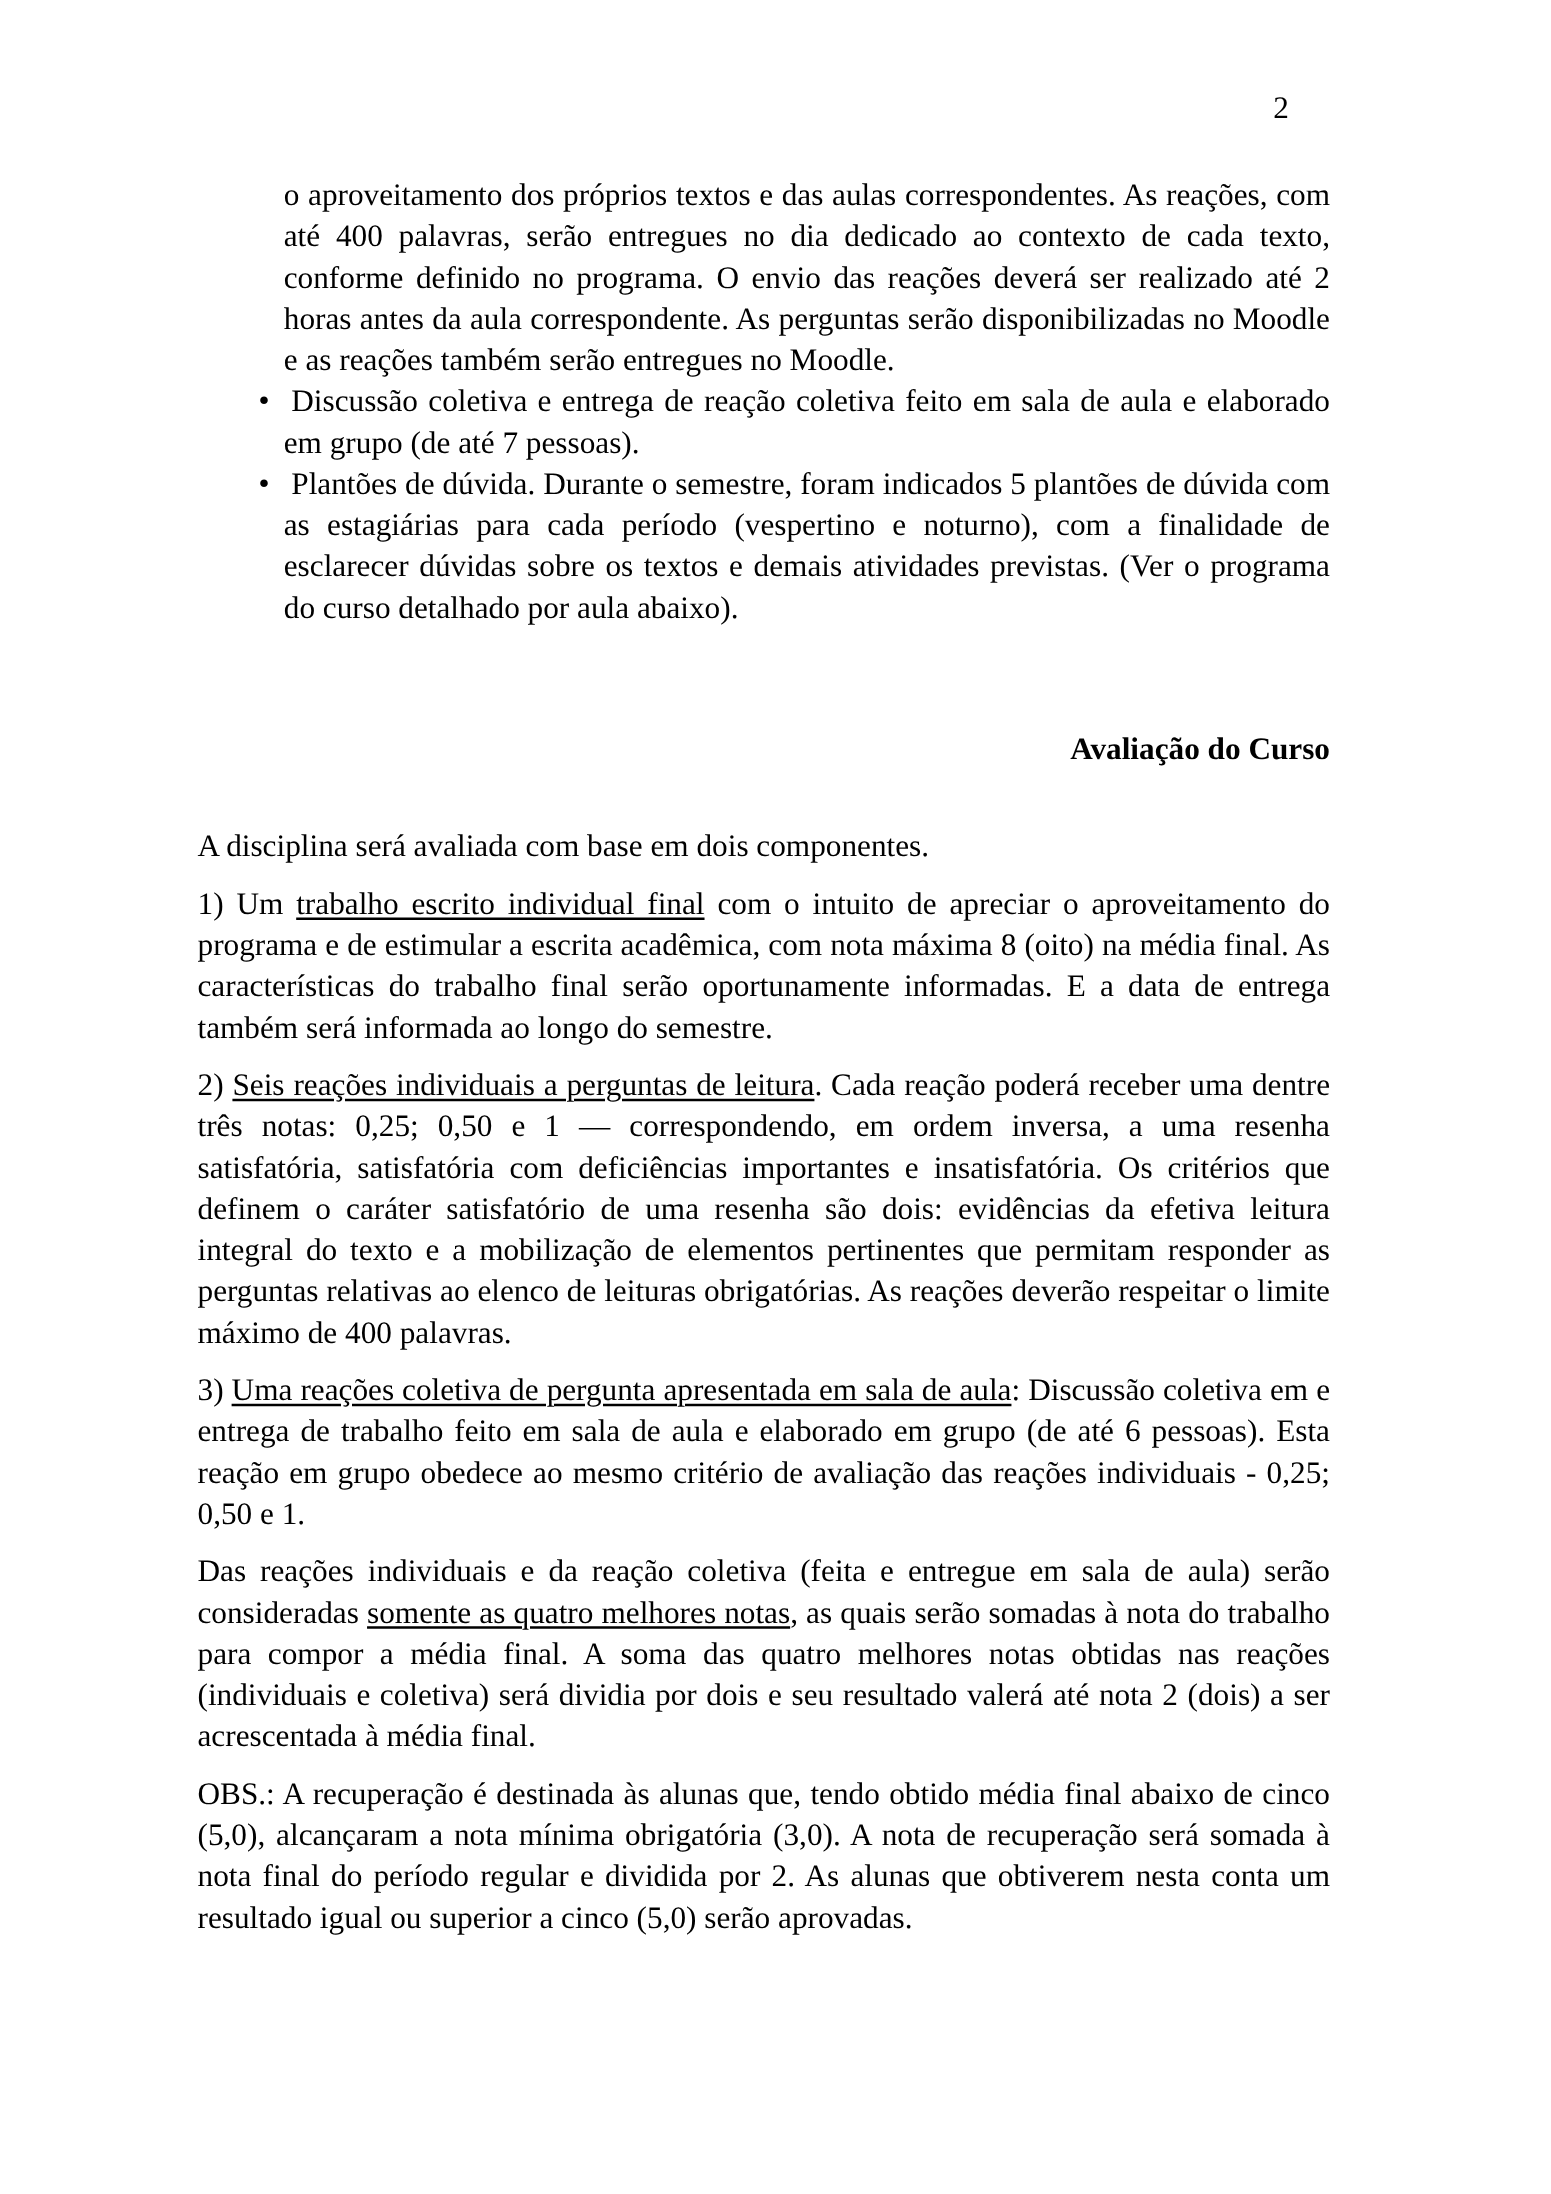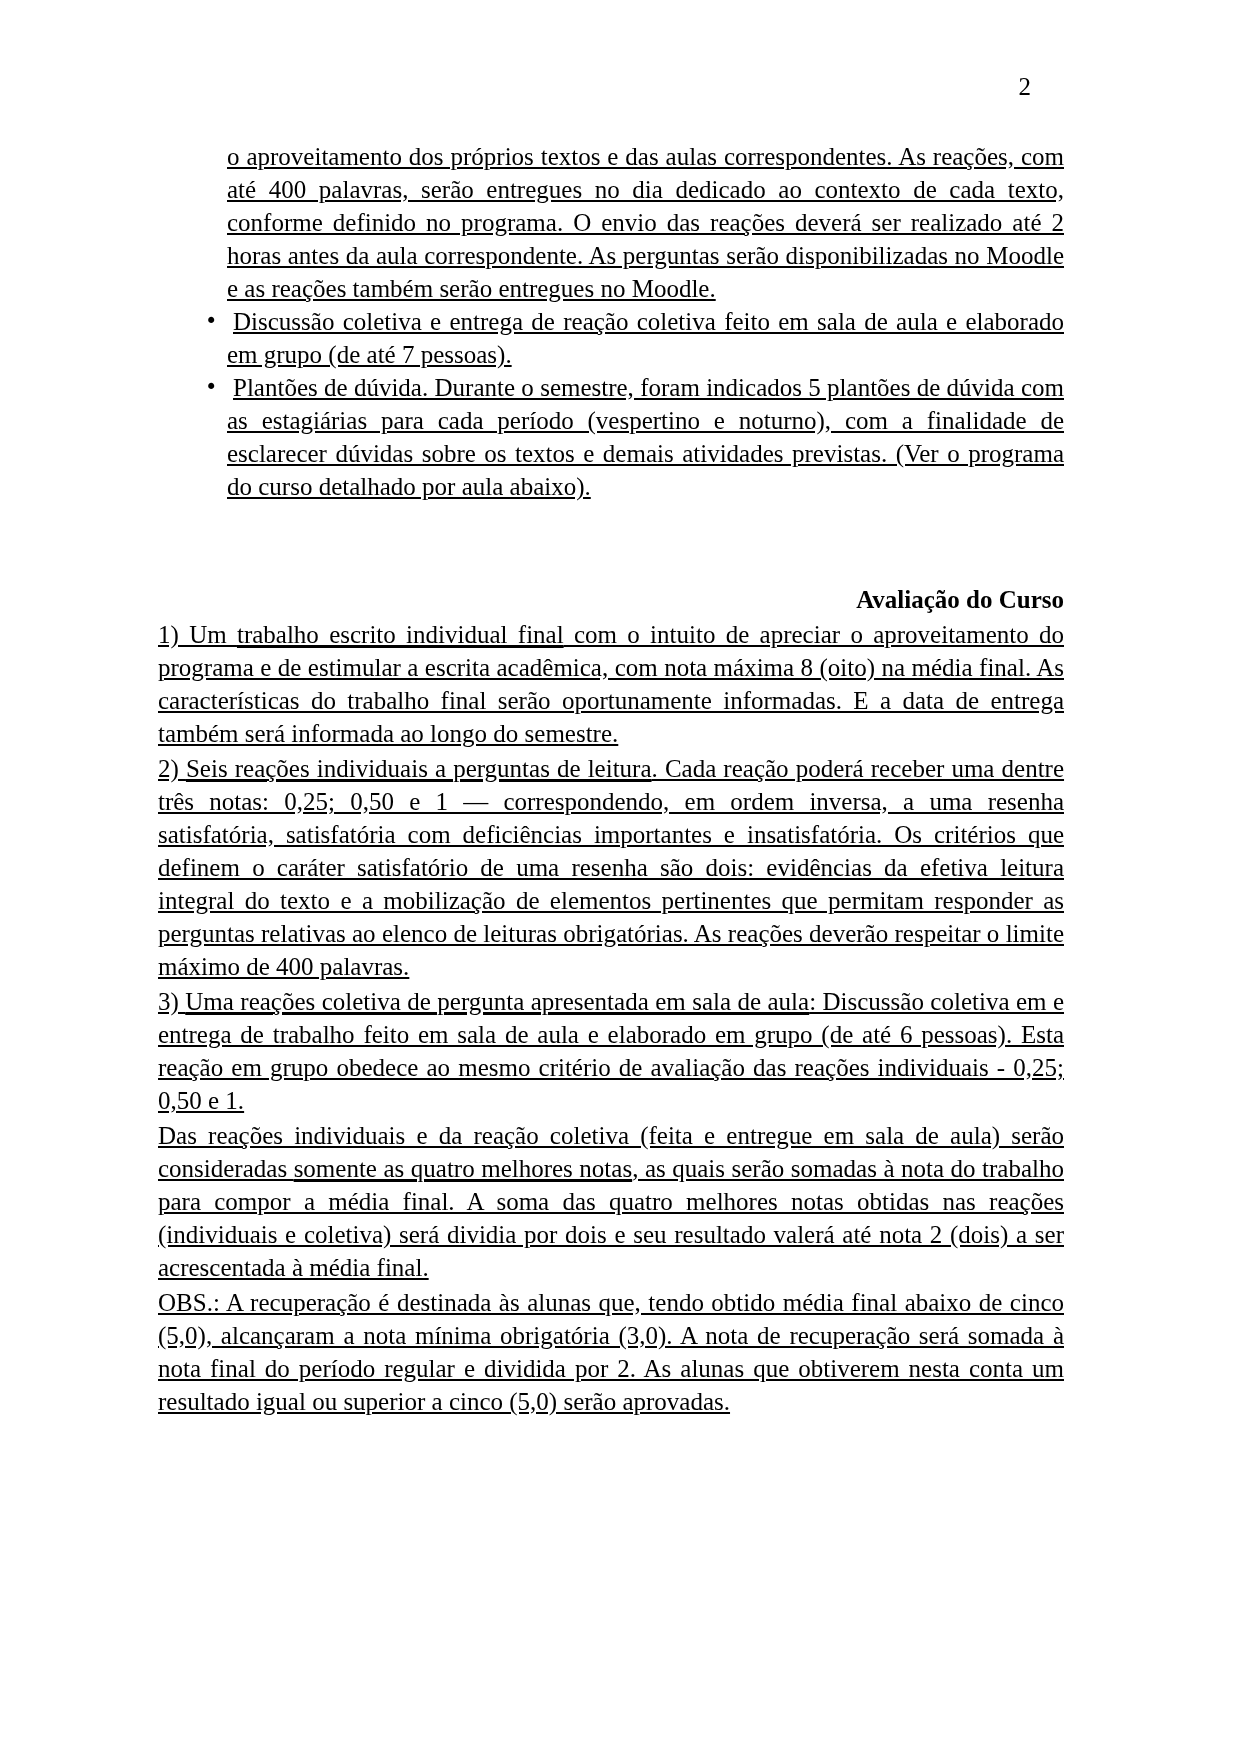--- a/index.html
+++ b/index.html
@@ -21,39 +21,39 @@
     position: absolute;
     top: 72px; left: 0; right: 210px;
     text-align: right;
     line-height: 30px;
   }
   .content {
     position: absolute;
     left: 158px; top: 140px;
     width: 906px;
   }
-  p { margin: 0; text-align: justify; text-decoration: underline; }
+  p { margin: 0; text-align: justify; }
   .intro-block { padding-left: 69px; }
   .bullet-item { position: relative; }
   .bullet-marker {
     position: absolute;
     left: -22px; top: 0;
     text-indent: 0;
     font-family: "DejaVu Sans", sans-serif;
     font-size: 21px;
   }
   .bullet-text { text-indent: 6px; }
   .section-heading {
     margin: 80px 0 0 0;
     font-size: 25px;
     font-weight: bold;
     text-align: right;
     line-height: 33px;
   }
-  .para { margin-top: 2px; }
+  .para { margin-top: 13px; }
   .para-lead { margin-top: 45px; }
   .underline {
     text-decoration: underline;
     text-decoration-thickness: 2px;
     text-underline-offset: 3px;
   }
 </style>
 </head>
 <body>
 
@@ -74,20 +74,21 @@
 
       <div class="bullet-item">
         <span class="bullet-marker">•</span>
         <p class="bullet-text">Plantões de dúvida.  Durante o semestre, foram indicados 5 plantões de dúvida com as estagiárias para cada período (vespertino e noturno), com a finalidade de esclarecer dúvidas sobre os textos e demais atividades previstas. (Ver o programa do curso detalhado por aula abaixo).</p>
       </div>
 
     </div>
 
     <h2 class="section-heading">Avaliação do Curso</h2>
 
+    <p class="para para-lead"><span>A disciplina será avaliada com base em dois componentes.</span></p>
 
     <p class="para"><span>1) Um </span><span class="underline">trabalho escrito individual final</span><span> com o intuito de apreciar o aproveitamento do programa e de estimular a escrita acadêmica, com nota máxima 8 (oito) na média final. As características do trabalho final serão oportunamente informadas. E a data de entrega também será informada ao longo do semestre.</span></p>
 
     <p class="para"><span>2) </span><span class="underline">Seis reações individuais a perguntas de leitura</span><span>. Cada reação poderá receber uma dentre três notas: 0,25; 0,50 e 1 — correspondendo, em ordem inversa, a uma resenha satisfatória, satisfatória com deficiências importantes e insatisfatória. Os critérios que definem o caráter satisfatório de uma resenha são dois: evidências da efetiva leitura integral do texto e a mobilização de elementos pertinentes que permitam responder as perguntas relativas ao elenco de leituras obrigatórias. As reações deverão respeitar o limite máximo de 400 palavras.</span></p>
 
     <p class="para"><span>3) </span><span class="underline">Uma reações coletiva de pergunta apresentada em sala de aula</span><span>: Discussão coletiva em e entrega de trabalho feito em sala de aula e elaborado em grupo (de até 6 pessoas). Esta reação em grupo obedece ao mesmo critério de avaliação das reações individuais - 0,25; 0,50 e 1.</span></p>
 
     <p class="para"><span>Das reações individuais e da reação coletiva (feita e entregue em sala de aula) serão consideradas </span><span class="underline">somente as quatro melhores notas</span><span>, as quais serão somadas à nota do trabalho para compor a média final. A soma das quatro melhores notas obtidas nas reações (individuais e coletiva) será dividia por dois e seu resultado valerá até nota 2 (dois) a ser acrescentada à média final.</span></p>
 
     <p class="para"><span>OBS.: A recuperação é destinada às alunas que, tendo obtido média final abaixo de cinco (5,0), alcançaram a nota mínima obrigatória (3,0). A nota de recuperação será somada à nota final do período regular e dividida por 2. As alunas que obtiverem nesta conta um resultado igual ou superior a cinco (5,0) serão aprovadas.</span></p>

